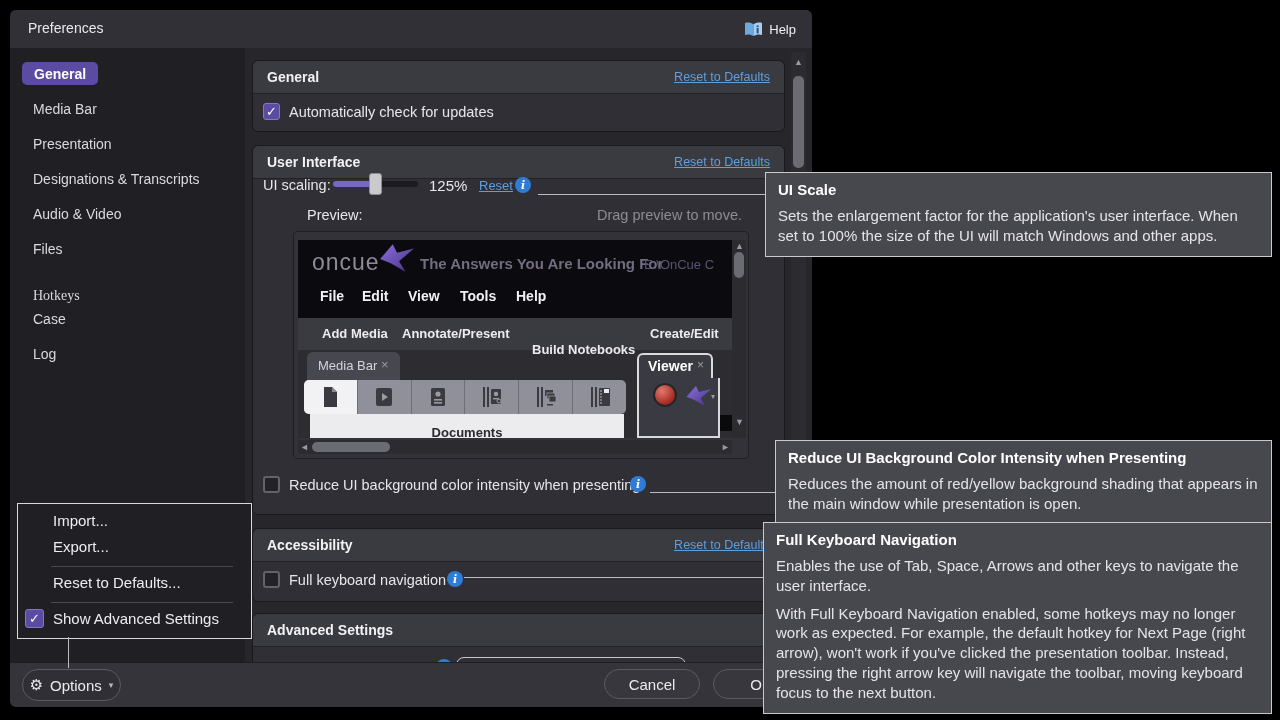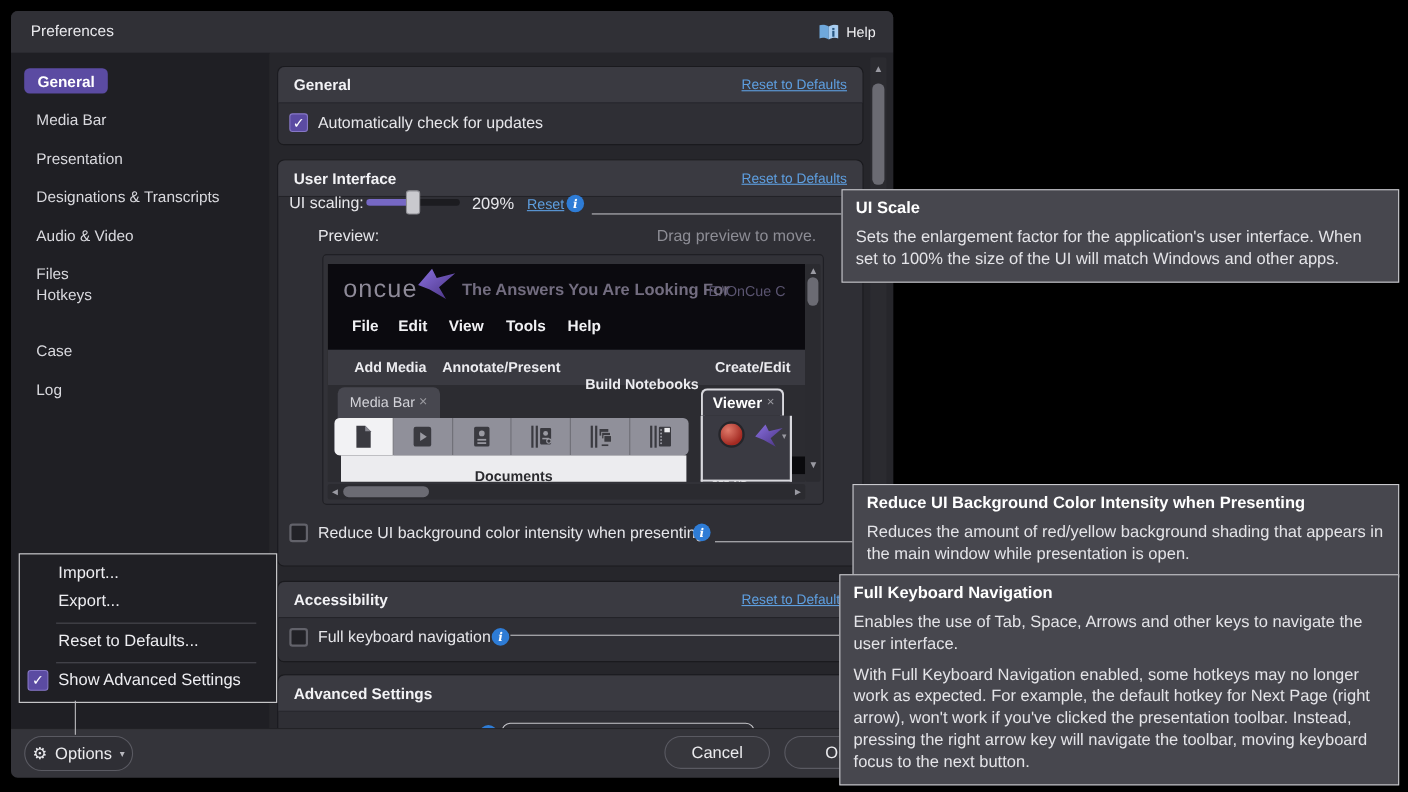--- a/index.html
+++ b/index.html
@@ -95,21 +95,21 @@
         </div>
       <div class="abs sbitem" style="top:119px;">
           <span>Designations &amp; Transcripts</span>
         </div>
       <div class="abs sbitem" style="top:154px;">
           <span>Audio &amp; Video</span>
         </div>
       <div class="abs sbitem" style="top:189px;">
           <span>Files</span>
         </div>
-      <div class="abs sbitem" style="top:208px;">
+      <div class="abs sbitem" style="top:236px;font-family:Liberation Serif, serif;">
           <span>Hotkeys</span>
         </div>
       <div class="abs sbitem" style="top:259px;">
           <span>Case</span>
         </div>
       <div class="abs sbitem" style="top:294px;">
           <span>Log</span>
         </div>
     </div>
 
@@ -130,25 +130,25 @@
         <div class="abs phead">
           <div class="abs ptitle">User Interface</div>
           <div class="abs plink">Reset to Defaults</div>
         </div>
 
         <div class="abs lbl" style="left:10px;top:31px;">UI scaling:</div>
         <div class="abs track" style="left:80px;top:35px;">
           <div class="fill"></div>
         </div>
         <div class="abs thumb" style="left:116px;top:27px;"></div>
-        <div class="abs lbl" style="left:176px;top:31px;font-size:15px;">209%</div>
+        <div class="abs lbl" style="left:176px;top:31px;font-size:15px;">125%</div>
         <div class="abs link2" style="left:226px;top:32px;">Reset</div>
         <div class="abs info" style="left:262px;top:31px;">i</div>
 
-        <div class="abs lbl" style="left:36px;top:61px;">Preview:</div>
+        <div class="abs lbl" style="left:54px;top:61px;">Preview:</div>
         <div class="abs dim" style="right:42px;top:61px;font-size:14.5px;">Drag preview to move.</div>
 
         <div class="abs pbox" style="left:40px;top:85px;width:454px;height:226px;">
 
           <div class="abs" style="left:4px;top:8px;width:434px;height:198px;overflow:hidden;background:#2c2c31;">
 
             <div class="abs mini-black" style="left:0;top:0;width:434px;height:78px;">
               <div class="abs" style="left:14px;top:9px;font-size:23px;letter-spacing:1px;color:#8e8a98;">oncue</div>
               <div class="abs" style="left:80px;top:2px;">
                 <svg width="38" height="32" viewBox="0 0 36 30">

